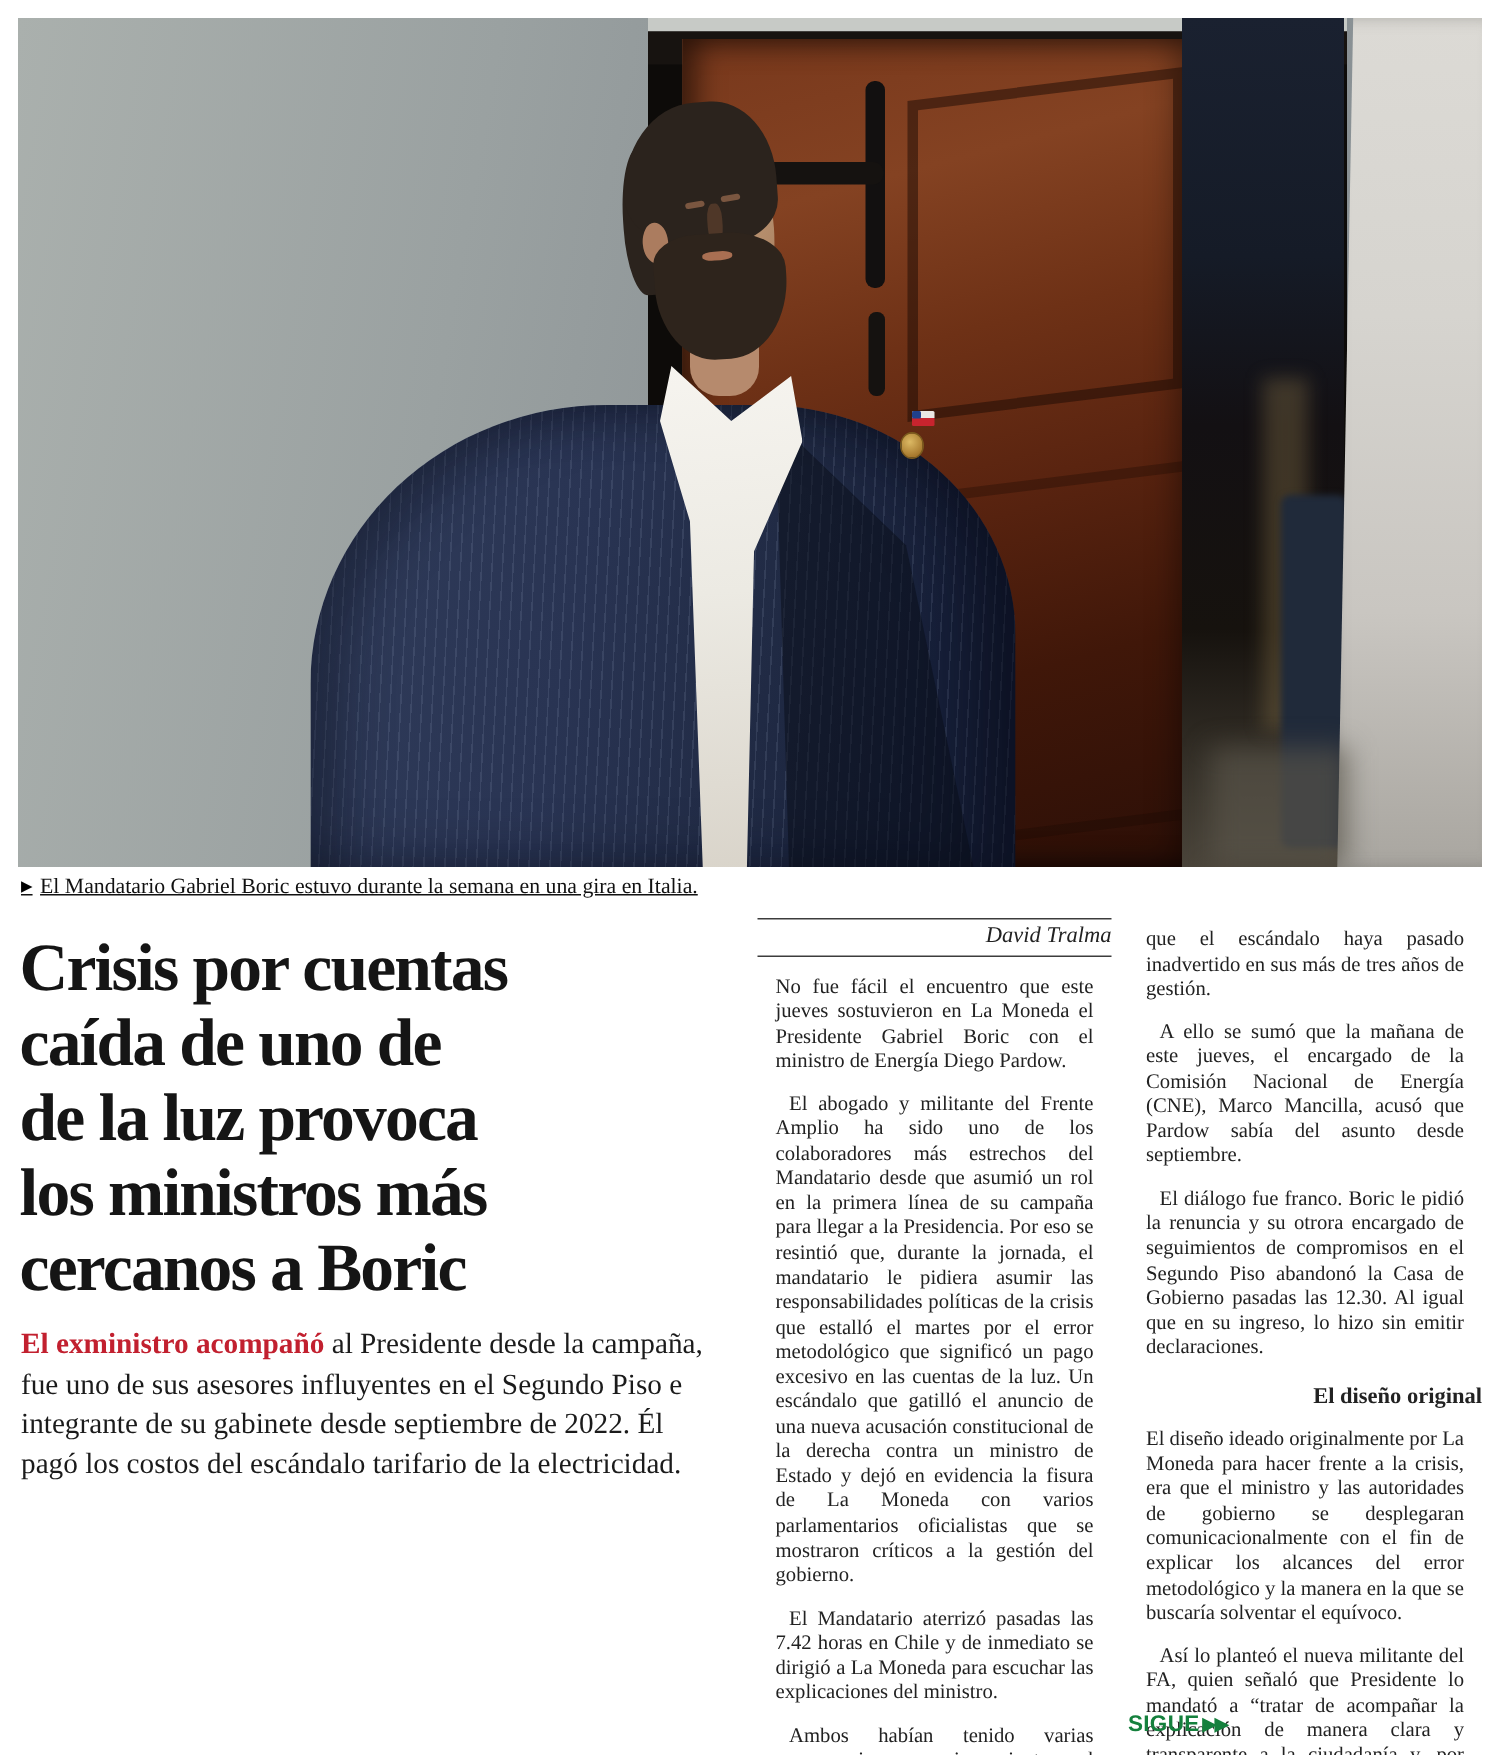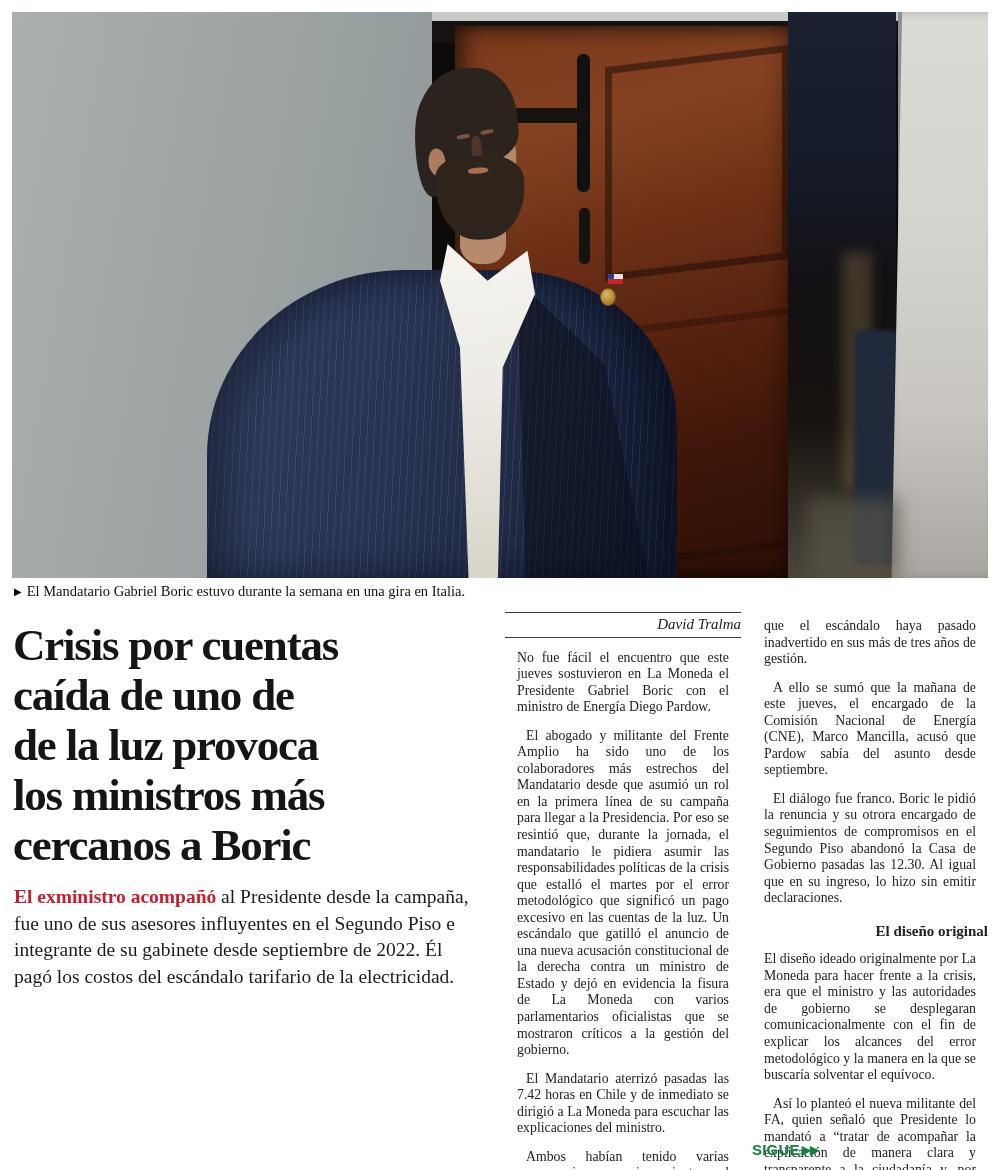--- a/index.html
+++ b/index.html
@@ -61,21 +61,21 @@
   .beard{left:14px;top:88px;width:88px;height:84px;background:#2e241c;
         border-radius:32% 44% 46% 44% / 22% 30% 64% 60%;}
   .lips{left:47px;top:100px;width:20px;height:6px;background:#a96f52;border-radius:40%;}
   .pin-flag{left:596px;top:262px;width:15px;height:10px;
         background:linear-gradient(180deg,#e9e7e3 0 5px,#c8242e 5px 10px);border-radius:1px;}
   .pin-flag-canton{left:596px;top:262px;width:6px;height:5px;background:#20408c;border-radius:1px;}
   .pin-medal{left:588px;top:276px;width:14px;height:16px;border-radius:50%;
         background:radial-gradient(circle at 40% 35%,#dcb964,#a5772c 75%);border:1px solid #7a5a1e;}
 
   
-  .caption-row{position:absolute;left:14px;top:583px;width:960px;font-size:14.5px;color:#111;}
+  .caption-row{position:absolute;left:14px;top:583px;width:960px;font-size:14.5px;color:#111;text-decoration:underline;}
   .caption-row .marker{font-size:10px;position:relative;top:-1px;margin-right:5px;color:#000;}
 
   
   .headline{position:absolute;left:13px;top:620px;width:484px;
         font-family:Liberation Serif, serif;font-weight:bold;font-size:45px;line-height:50px;
         letter-spacing:-1.2px;color:#151515;}
   .headline div{white-space:nowrap;}
 
   
   .lede{position:absolute;left:14px;top:884px;width:458px;font-size:19.5px;line-height:26.5px;color:#1b1b1b;}

